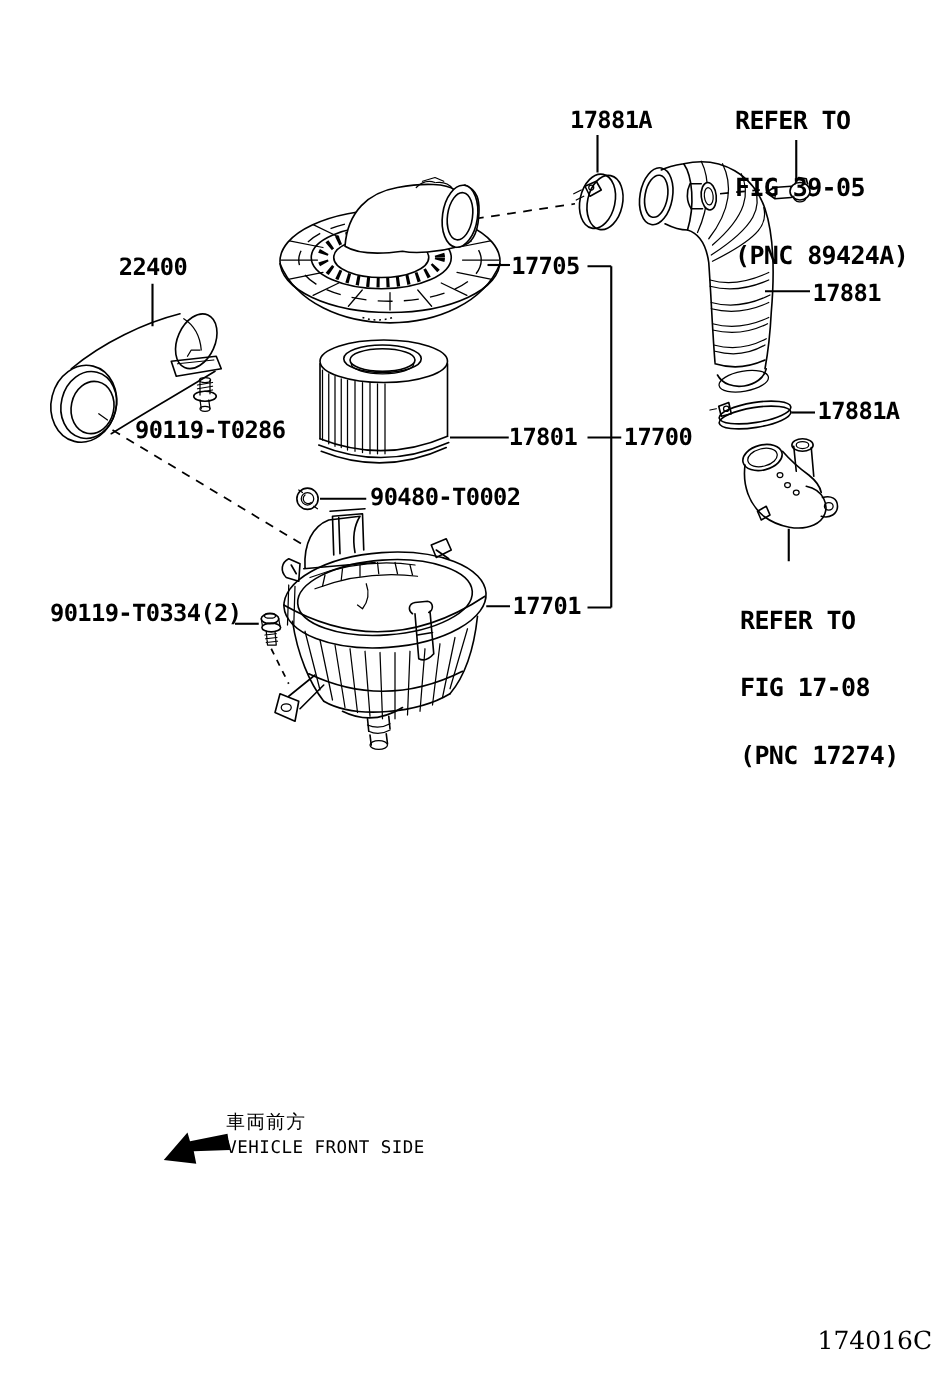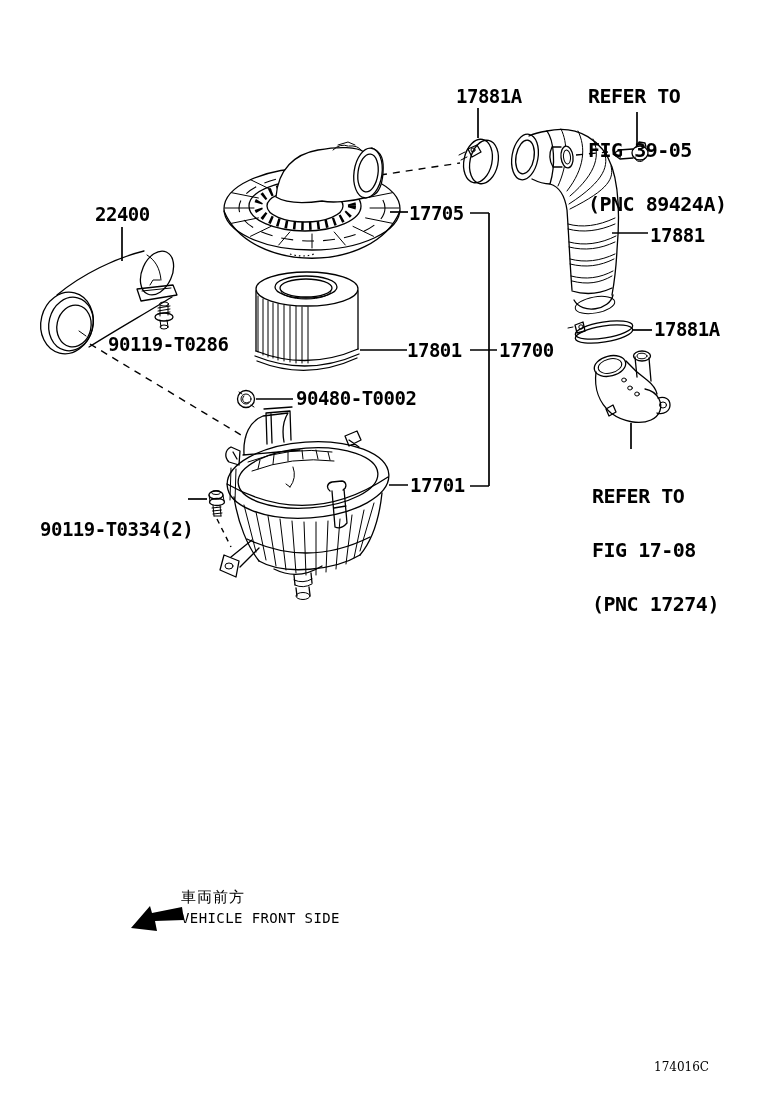--- a/index.html
+++ b/index.html
@@ -12,21 +12,21 @@
   .ld  {fill:none;stroke:#000;stroke-width:1.7;stroke-linecap:butt;}
   .dash{fill:none;stroke:#000;stroke-width:1.4;stroke-dasharray:7 6;stroke-linecap:butt;}
   .dash2{fill:none;stroke:#000;stroke-width:1.4;stroke-dasharray:5 5;stroke-linecap:butt;}
   .tick{fill:none;stroke:#000;stroke-width:8;stroke-dasharray:2.5 5.5;}
   .seg {fill:none;stroke:#000;stroke-width:1.1;stroke-dasharray:12 9;}
   .stip{fill:none;stroke:#000;stroke-width:1.2;stroke-dasharray:1.5 3;}
   .pn  {position:absolute;font-weight:bold;font-size:19px;letter-spacing:-0.5px;white-space:pre;}
   .ref {position:absolute;font-weight:bold;font-size:20px;line-height:18px;letter-spacing:-0.5px;white-space:pre;}
   .jp  {position:absolute;font-family:"DejaVu Sans",sans-serif;font-size:15px;letter-spacing:1px;white-space:pre;}
   .en  {position:absolute;font-size:14px;letter-spacing:0.4px;white-space:pre;}
-  .code{position:absolute;font-family:"DejaVu Serif",serif;font-size:12px;white-space:pre;}
+  .code{position:absolute;font-family:"DejaVu Serif",serif;font-size:20px;white-space:pre;}
 </style>
 </head>
 <body>
 
 <div class="page">
 
   <svg width="760" height="1112" viewBox="0 0 760 1112">
 
     <g>
       <path class="dash" d="M380,175 L460,163"></path>
@@ -217,21 +217,21 @@
   <div class="pn" style="left:95px;top:203px">22400</div>
   <div class="pn" style="left:409px;top:202px">17705</div>
   <div class="pn" style="left:407px;top:339px">17801</div>
   <div class="pn" style="left:499px;top:339px">17700</div>
   <div class="pn" style="left:410px;top:474px">17701</div>
   <div class="pn" style="left:650px;top:224px">17881</div>
   <div class="pn" style="left:456px;top:85px">17881A</div>
   <div class="pn" style="left:654px;top:318px">17881A</div>
   <div class="pn" style="left:108px;top:333px">90119-T0286</div>
   <div class="pn" style="left:296px;top:387px">90480-T0002</div>
-  <div class="pn" style="left:40px;top:518px">90119-T0334(2)</div>
+  <div class="pn" style="left:40px;top:480px">90119-T0334(2)</div>
 
   <div class="ref" style="left:588px;top:51px">
     <div>REFER TO</div>
     <div>FIG 39-05</div>
     <div>(PNC 89424A)</div>
   </div>
   <div class="ref" style="left:592px;top:451px">
     <div>REFER TO</div>
     <div>FIG 17-08</div>
     <div>(PNC 17274)</div>

